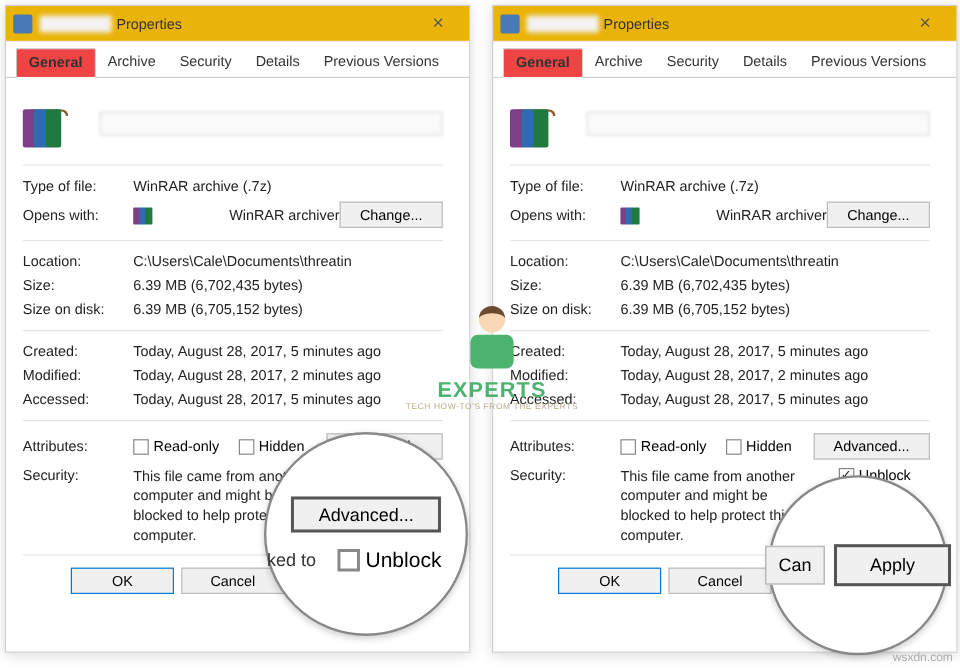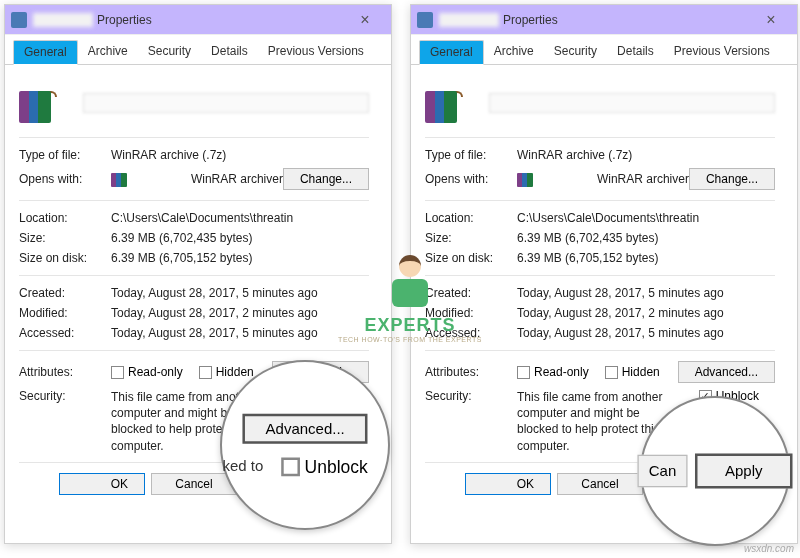--- a/index.html
+++ b/index.html
@@ -1,58 +1,58 @@
 <!DOCTYPE html>
 <html><head>
 <meta charset="utf-8">
 <style>
 * { box-sizing: border-box; font-family: "Segoe UI", Tahoma, sans-serif; }
 body { margin: 0; width: 800px; height: 558px; background: #fff; position: relative; font-size: 12px; }
 .dialog { position: absolute; width: 388px; background: #fff; border: 1px solid #d0d0d0; box-shadow: 0 2px 10px rgba(0,0,0,0.15); }
 .dialog.left { left: 4px; top: 4px; height: 540px; }
 .dialog.right { left: 410px; top: 4px; height: 540px; }
-.titlebar { height: 30px; display: flex; align-items: center; padding: 0 6px; background: #c4b5fd; border-bottom: 1px solid #eee; }
+.titlebar { height: 30px; display: flex; align-items: center; padding: 0 6px; background: #eab308; border-bottom: 1px solid #eee; }
 .titlebar .ticon { width: 16px; height: 16px; background: #4a7ab5; margin-right: 6px; border-radius: 2px; }
 .titlebar .blurred { width: 60px; height: 14px; background: #f2f2f2; filter: blur(2px); margin-right: 4px; }
 .titlebar .title { color: #333; }
 .titlebar .spacer { flex: 1; }
 .titlebar .close { width: 40px; text-align: center; color: #555; font-size: 16px; cursor: pointer; }
 .tabs { display: flex; border-bottom: 1px solid #d0d0d0; padding-left: 8px; margin-top: 4px; }
 .tab { padding: 4px 10px 5px 10px; color: #333; cursor: pointer; font-size: 12px; position: relative; top: 1px; }
-.tab.active { background: #0ea5e9; border: 1px solid #d0d0d0; border-bottom: 1px solid #fff; border-radius: 2px 2px 0 0; }
+.tab.active { background: #ef4444; border: 1px solid #d0d0d0; border-bottom: 1px solid #fff; border-radius: 2px 2px 0 0; font-weight: bold; }
 .body { padding: 12px 22px 8px 14px; }
 .iconrow { display: flex; align-items: center; padding: 6px 0 14px 0; border-bottom: 1px solid #e5e5e5; margin-bottom: 10px; }
 .winrar-icon { width: 44px; height: 40px; position: relative; margin-right: 20px; }
 .winrar-icon .books { position: absolute; left: 0; bottom: 0; width: 32px; height: 32px; background: linear-gradient(90deg,#7d3f88 0 30%,#2b6cb0 30% 60%,#1f7a3f 60% 100%); border-radius: 2px; }
 .winrar-icon .strap { position: absolute; left: 2px; top: 8px; width: 36px; height: 6px; border: 2px solid #8a5a2a; border-radius: 8px 8px 0 0; background: none; border-bottom: none; }
 .filename-blur { flex: 1; height: 20px; border: 1px solid #ddd; background: #fafafa; filter: blur(1.5px); }
 .row { display: flex; align-items: center; margin: 6px 0; }
 .row .lab { width: 92px; color: #222; }
 .row .val { color: #222; text-align: right; }
 .small-icon { width: 16px; height: 16px; position: relative; margin-right: 6px; }
 .small-icon .books { position: absolute; left: 0; bottom: 0; width: 16px; height: 14px; background: linear-gradient(90deg,#7d3f88 0 30%,#2b6cb0 30% 60%,#1f7a3f 60% 100%); border-radius: 1px; }
 .btn { border: 1px solid #bbb; background: #f0f0f0; padding: 3px 16px; font-size: 12px; cursor: pointer; }
-.btn.primary { border-color: #0078d7; text-align: right; }
+.btn.primary { border-color: #0078d7; }
 .sep { border-top: 1px solid #e5e5e5; margin: 10px 0; }
 .checkbox { display: inline-flex; align-items: center; margin-right: 16px; }
 .checkbox .box { width: 13px; height: 13px; border: 1px solid #888; margin-right: 4px; background: #fff; display: flex; align-items: center; justify-content: center; }
 .checkbox .box.checked::after { content: "✓"; font-size: 11px; color: #222; line-height: 1; }
 .security-text { font-size: 12px; color: #222; line-height: 1.35; }
 .footer { display: flex; justify-content: center; gap: 6px; padding: 10px 0 6px 0; border-top: 1px solid #e5e5e5; margin-top: 8px; }
 .magnify { position: absolute; border: 2px solid #888; border-radius: 50%; background: #fff; box-shadow: 0 2px 6px rgba(0,0,0,0.2); display: flex; flex-direction: column; align-items: center; justify-content: center; z-index: 10; }
 .mag1 { width: 170px; height: 170px; left: 220px; top: 360px; }
 .mag2 { width: 150px; height: 150px; left: 640px; top: 396px; }
 .mag-inner { transform: scale(1.25); display: flex; flex-direction: column; align-items: center; gap: 10px; }
 .mascot { position: absolute; left: 330px; top: 255px; width: 160px; text-align: center; pointer-events: none; }
 .mascot .guy { width: 60px; height: 60px; margin: 0 auto; }
 .mascot .guy .head { width: 22px; height: 22px; background: #f7d7b4; border-radius: 50%; margin: 0 auto; border-top: 6px solid #6b4a2f; }
 .mascot .guy .body { width: 34px; height: 28px; background: #4bb36e; margin: 2px auto 0 auto; border-radius: 6px; }
 .mascot .brand { color: #4bb36e; font-weight: 700; font-size: 18px; letter-spacing: 1px; }
 .mascot .sub { color: #b8aa88; font-size: 7px; letter-spacing: 0.5px; }
-.watermark { position: absolute; right: 6px; bottom: 4px; font-size: 10px; color: #aaa; font-style: italic; }
+.watermark { position: absolute; right: 6px; bottom: 4px; font-size: 10px; color: #aaa; }
 .rightarea { display:flex; align-items:flex-start; gap:6px; flex:1; }
 </style>
 </head>
 <body>
 
 <div class="dialog left">
   <div class="titlebar">
     <div class="ticon"></div>
     <div class="blurred"></div>
     <span class="title">Properties</span>

